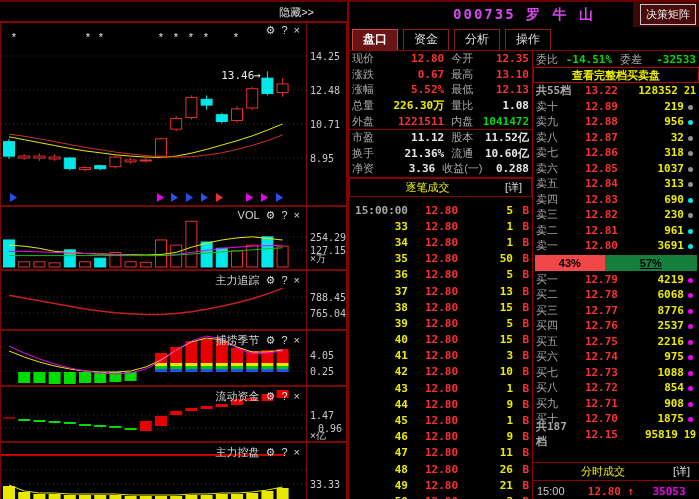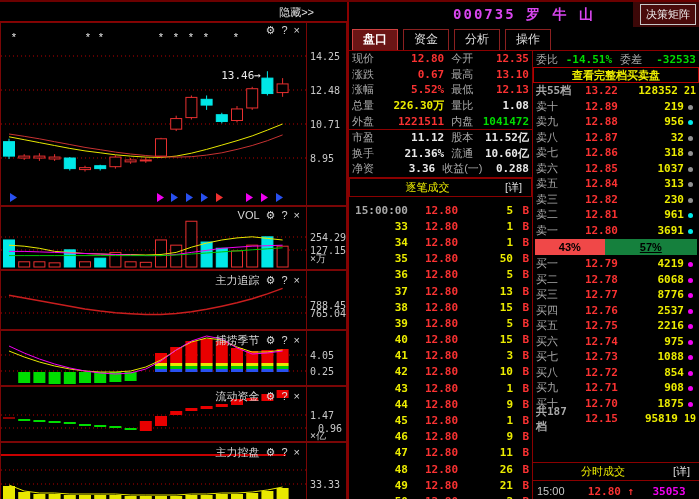--- a/index.html
+++ b/index.html
@@ -209,21 +209,21 @@
             <polyline points="8,24.3 23.2,27.0 38.4,29.7 53.599999999999994,32.5 68.8,35.2 84,37.9 99.19999999999999,40.0 114.39999999999999,41.7 129.6,42.7 144.79999999999998,43.4 160,43.4 175.2,42.4 190.39999999999998,40.7 205.6,38.3 220.79999999999998,35.2 236,31.8 251.2,27.7 266.4,22.9 281.59999999999997,17.4" fill="none" stroke="#c81e1e" stroke-width="1.5"></polyline>
           </svg>
         </div>
       <div class="ptitle">
         <span class="ptname">主力追踪</span>
         <span class="picon">⚙</span>
         <span class="picon">?</span>
         <span class="picon">×</span>
       </div>
       <div class="paxis" id="ax-zz">
-          <span style="top: 34px;">788.45</span>
+          <span style="top: 26px;">788.45</span>
           <span style="top: 42px;">765.04</span>
         </div>
     </div>
 
     <div class="panel" id="p-bl" style="top:328px;height:56px">
       <div class="plot">
           <svg id="svg-bl" width="306" height="54">
             <line x1="0" y1="24" x2="306" y2="24" stroke="#b40000" stroke-width="1" stroke-dasharray="1,3"></line>
             <line x1="0" y1="40" x2="306" y2="40" stroke="#b40000" stroke-width="1" stroke-dasharray="1,3"></line>
             <rect x="17.2" y="41" width="12" height="11" fill="#00dc00"></rect>
@@ -603,20 +603,26 @@
               <span class="ov num yel">1037</span>
               <span class="od"><span class="dotc" style="background: rgb(144, 144, 144);"></span></span>
             </div>
             <div class="orow">
               <span class="ol">卖五</span>
               <span class="op num red">12.84</span>
               <span class="ov num yel">313</span>
               <span class="od"><span class="dotc" style="background: rgb(144, 144, 144);"></span></span>
             </div>
             <div class="orow">
+              <span class="ol">卖四</span>
+              <span class="op num red">12.83</span>
+              <span class="ov num yel">690</span>
+              <span class="od"><span class="dotc" style="background: rgb(0, 232, 232);"></span></span>
+            </div>
+            <div class="orow">
               <span class="ol">卖三</span>
               <span class="op num red">12.82</span>
               <span class="ov num yel">230</span>
               <span class="od"><span class="dotc" style="background: rgb(144, 144, 144);"></span></span>
             </div>
             <div class="orow">
               <span class="ol">卖二</span>
               <span class="op num red">12.81</span>
               <span class="ov num yel">961</span>
               <span class="od"><span class="dotc" style="background: rgb(0, 232, 232);"></span></span>

